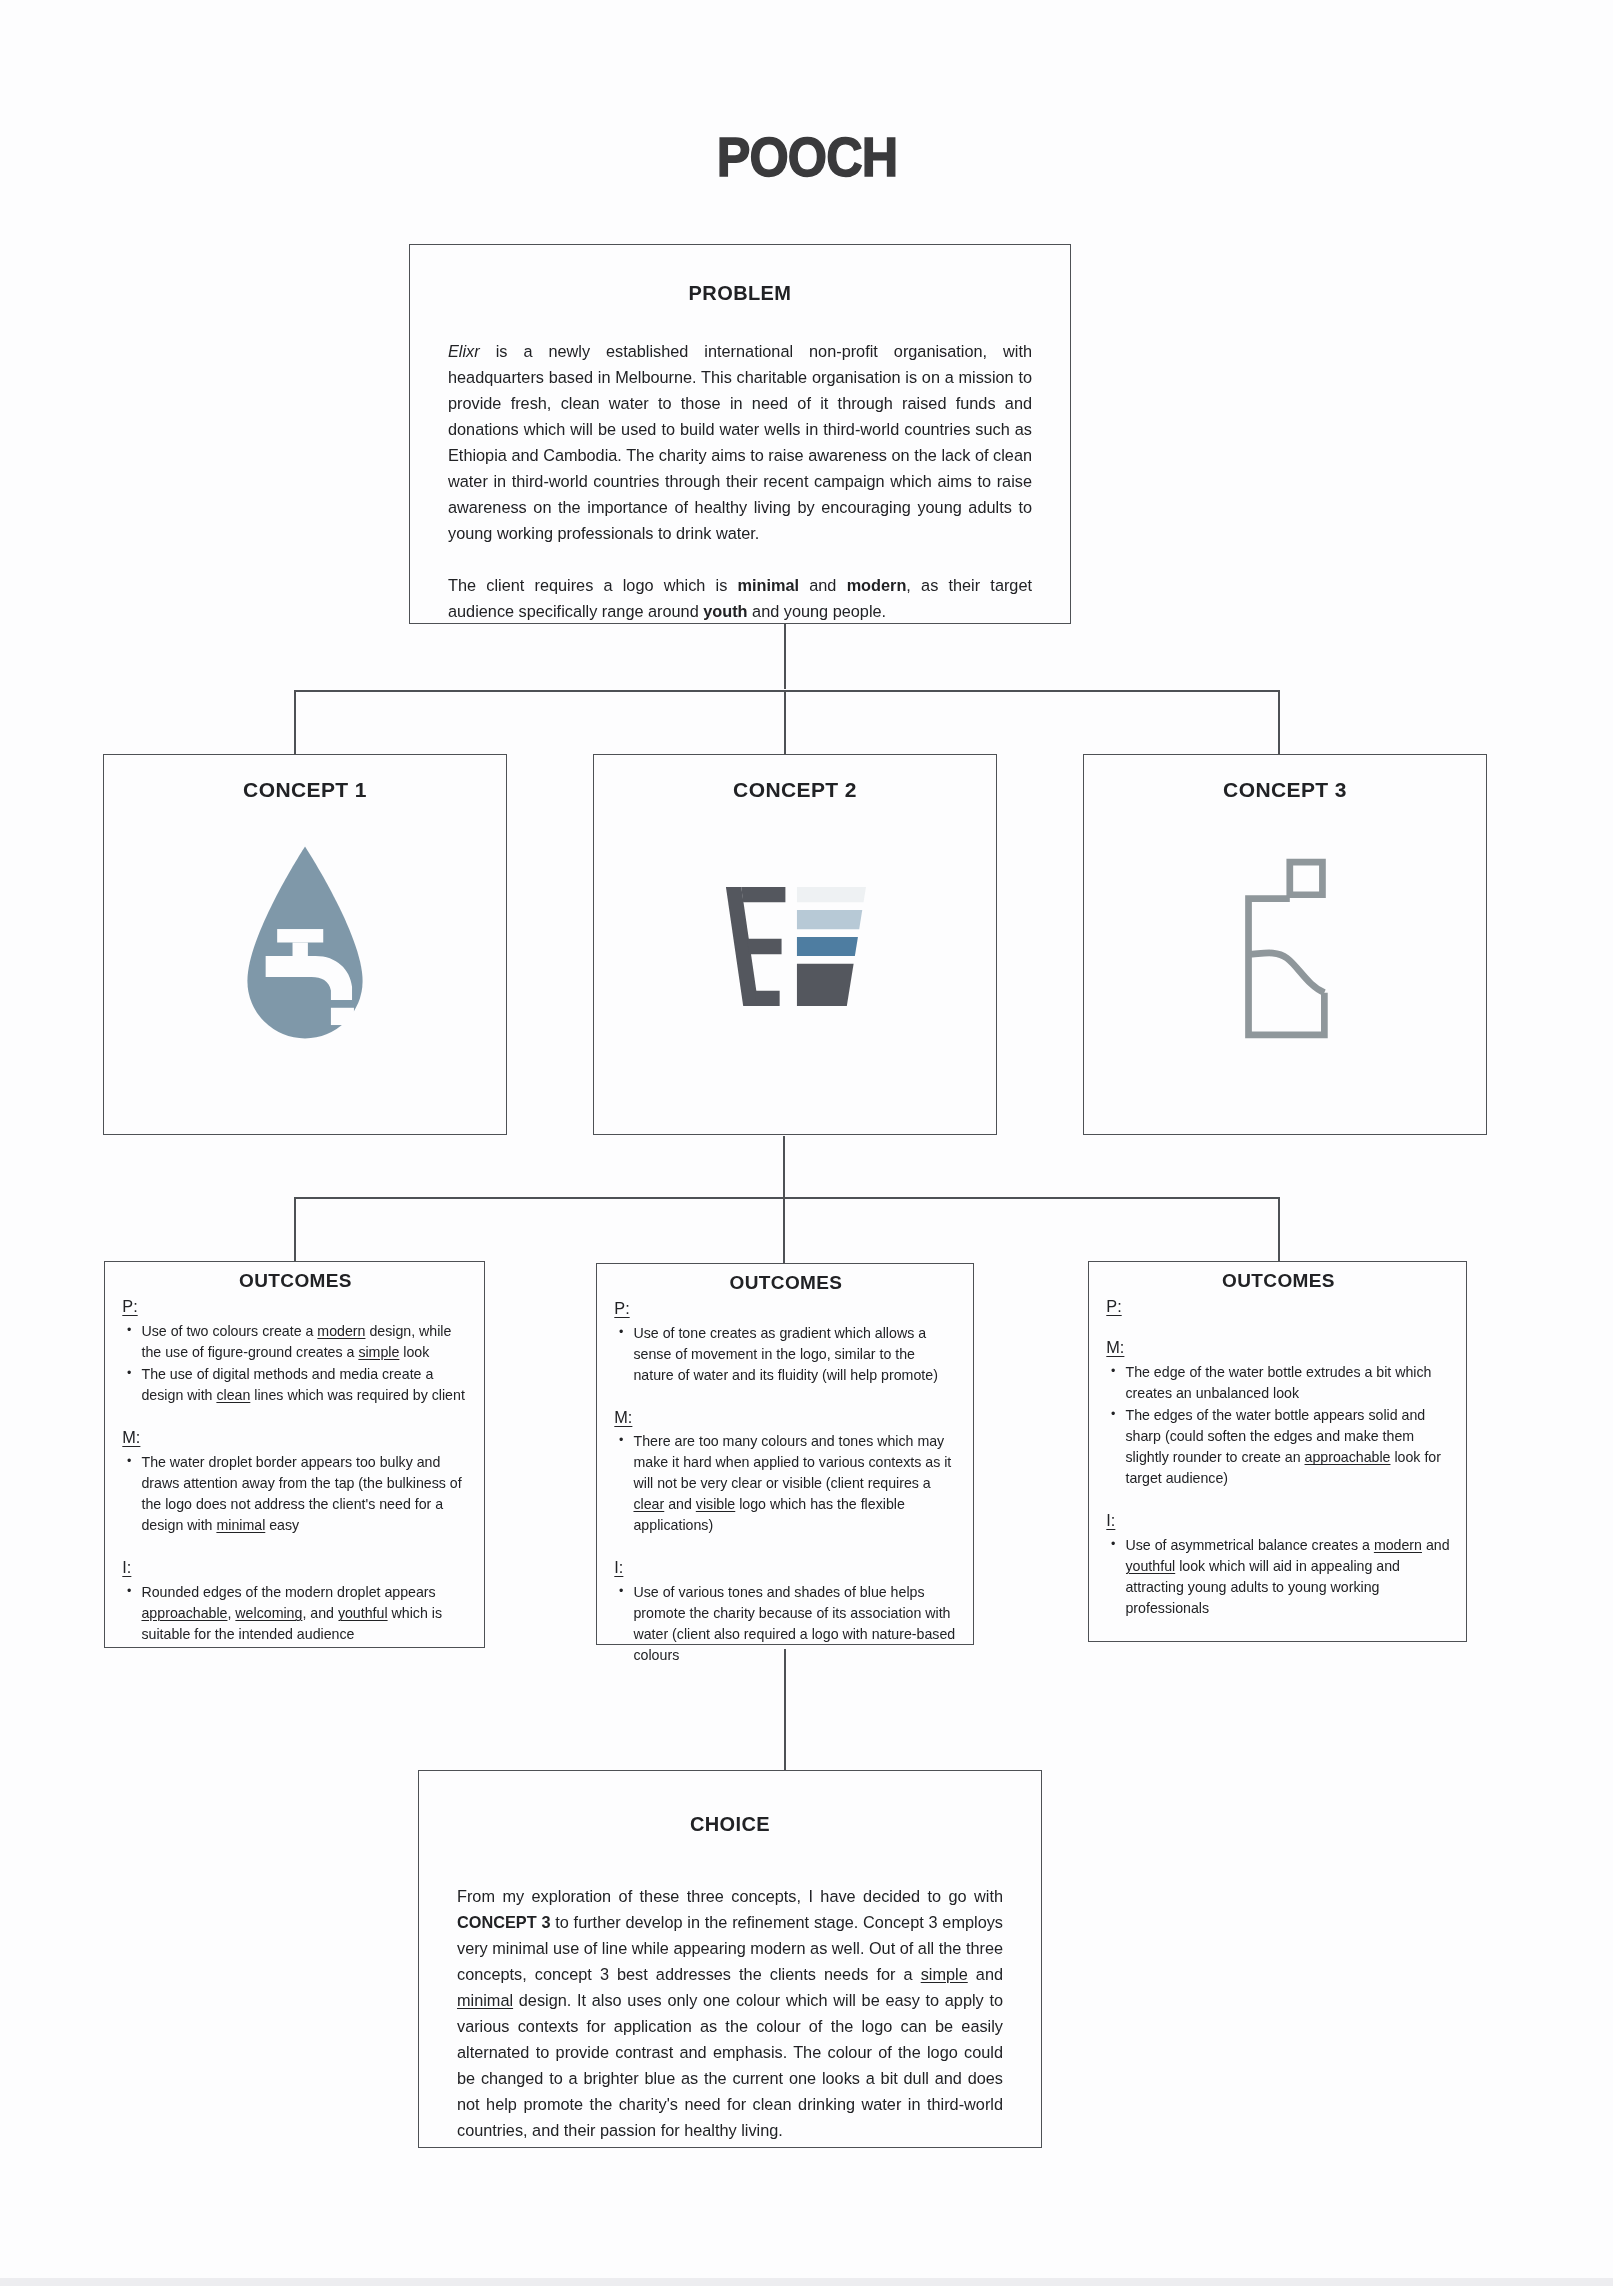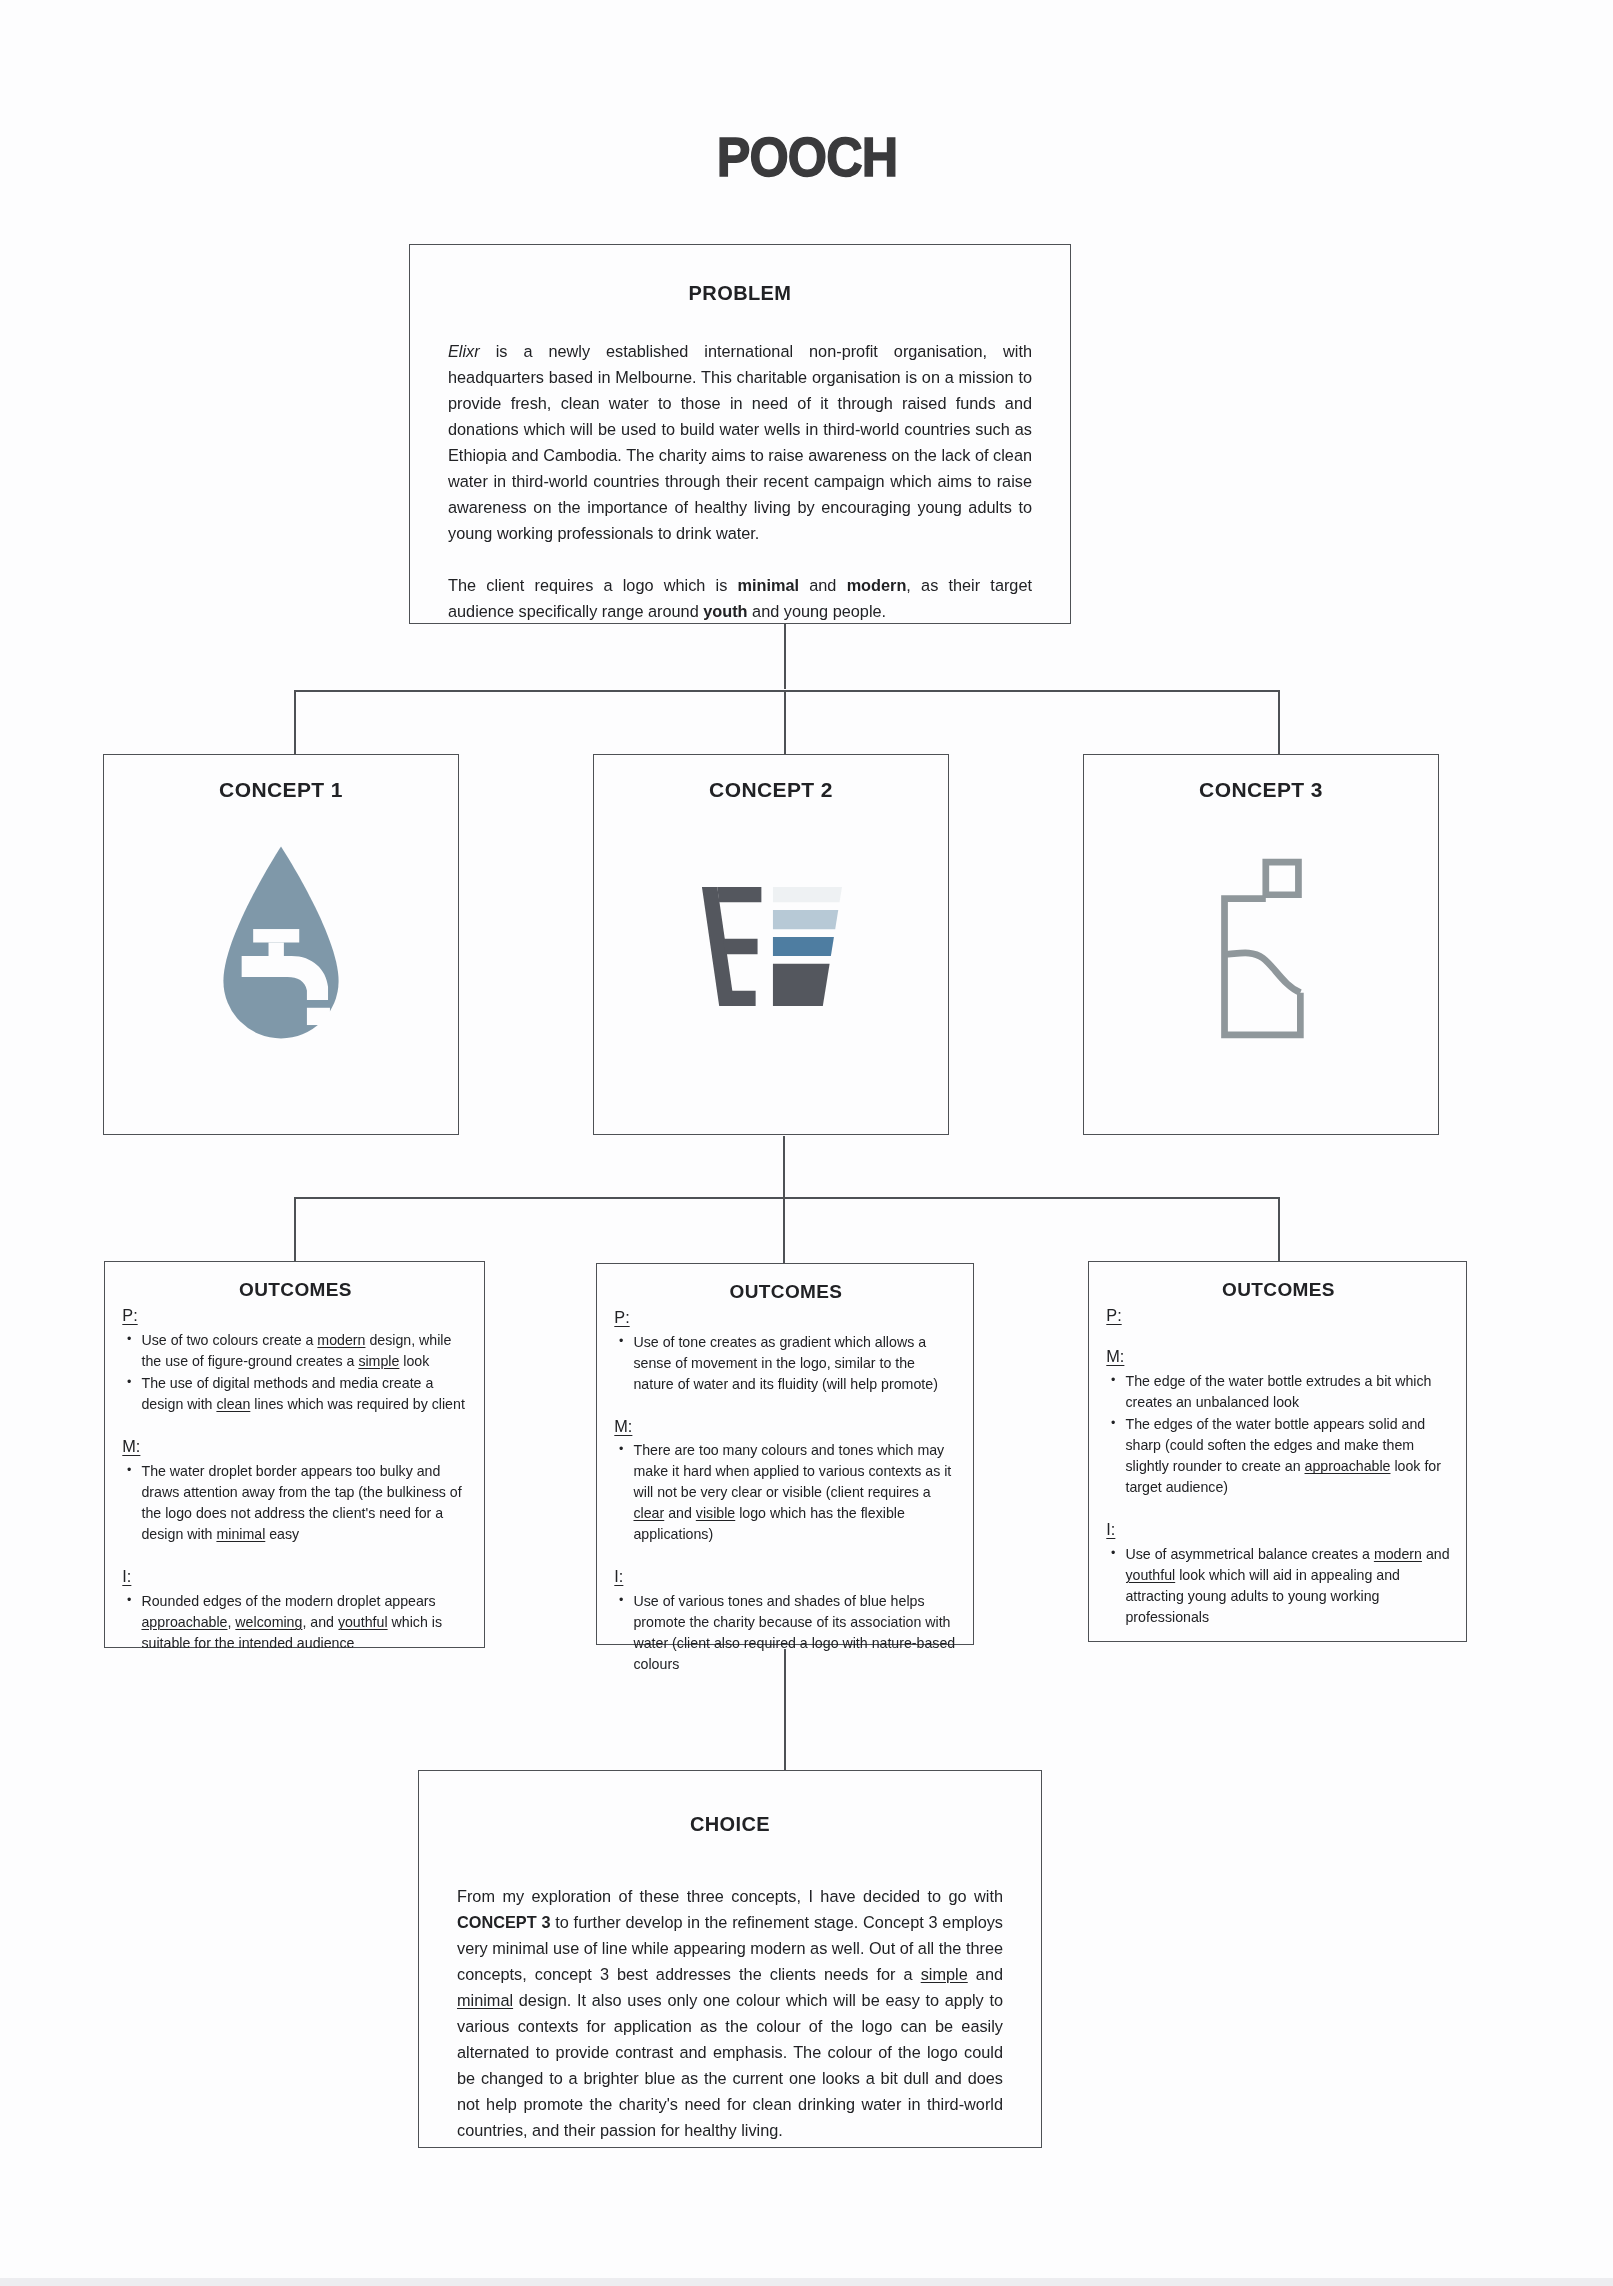--- a/index.html
+++ b/index.html
@@ -35,31 +35,31 @@
     font-size:16.3px;line-height:26px;
     margin:0 38px;
   }
   .body-text + .body-text{margin-top:26px;}
   .problem-box{left:409px;top:244px;width:662px;height:380px;}
   .problem-box .box-heading{margin-top:37px;}
   .problem-box .body-text:first-of-type{margin-top:33px;}
   .choice-box{left:418px;top:1770px;width:624px;height:378px;}
   .choice-box .box-heading{margin-top:42px;}
   .choice-box .body-text{margin-top:47px;}
-  .concept-box{width:356px;height:381px;}
+  .concept-box{width:404px;height:381px;}
   .concept-box .box-heading{margin-top:23px;font-size:21px;}
   .concept-1{left:103px;top:754px;}
   .concept-2{left:593px;top:754px;}
   .concept-3{left:1083px;top:754px;}
   .logo-wrap{position:absolute;left:0;right:0;text-align:center;}
   .outcomes-box{padding:0 15.4px 0 17.3px;}
   .outcomes-1{left:104px;top:1261px;width:381px;height:387px;}
   .outcomes-2{left:596px;top:1263px;width:378px;height:382px;}
   .outcomes-3{left:1088px;top:1261px;width:379px;height:381px;}
-  .outcomes-box .box-heading{margin-top:17px;font-size:19px;}
+  .outcomes-box .box-heading{margin-top:8px;font-size:19px;}
   .sec{margin-top:22px;}
   .sec.first{margin-top:4.8px;}
   .sec-label{
     font-size:16.3px;
     text-decoration:underline;
     text-underline-offset:2.9px;
     margin-bottom:4.8px;
   }
   ul.bullets{list-style:none;margin:0;padding:0 0 0 4.8px;font-size:14.2px;line-height:21px;}
   ul.bullets li{position:relative;padding-left:14.4px;margin-bottom:1.9px;}

